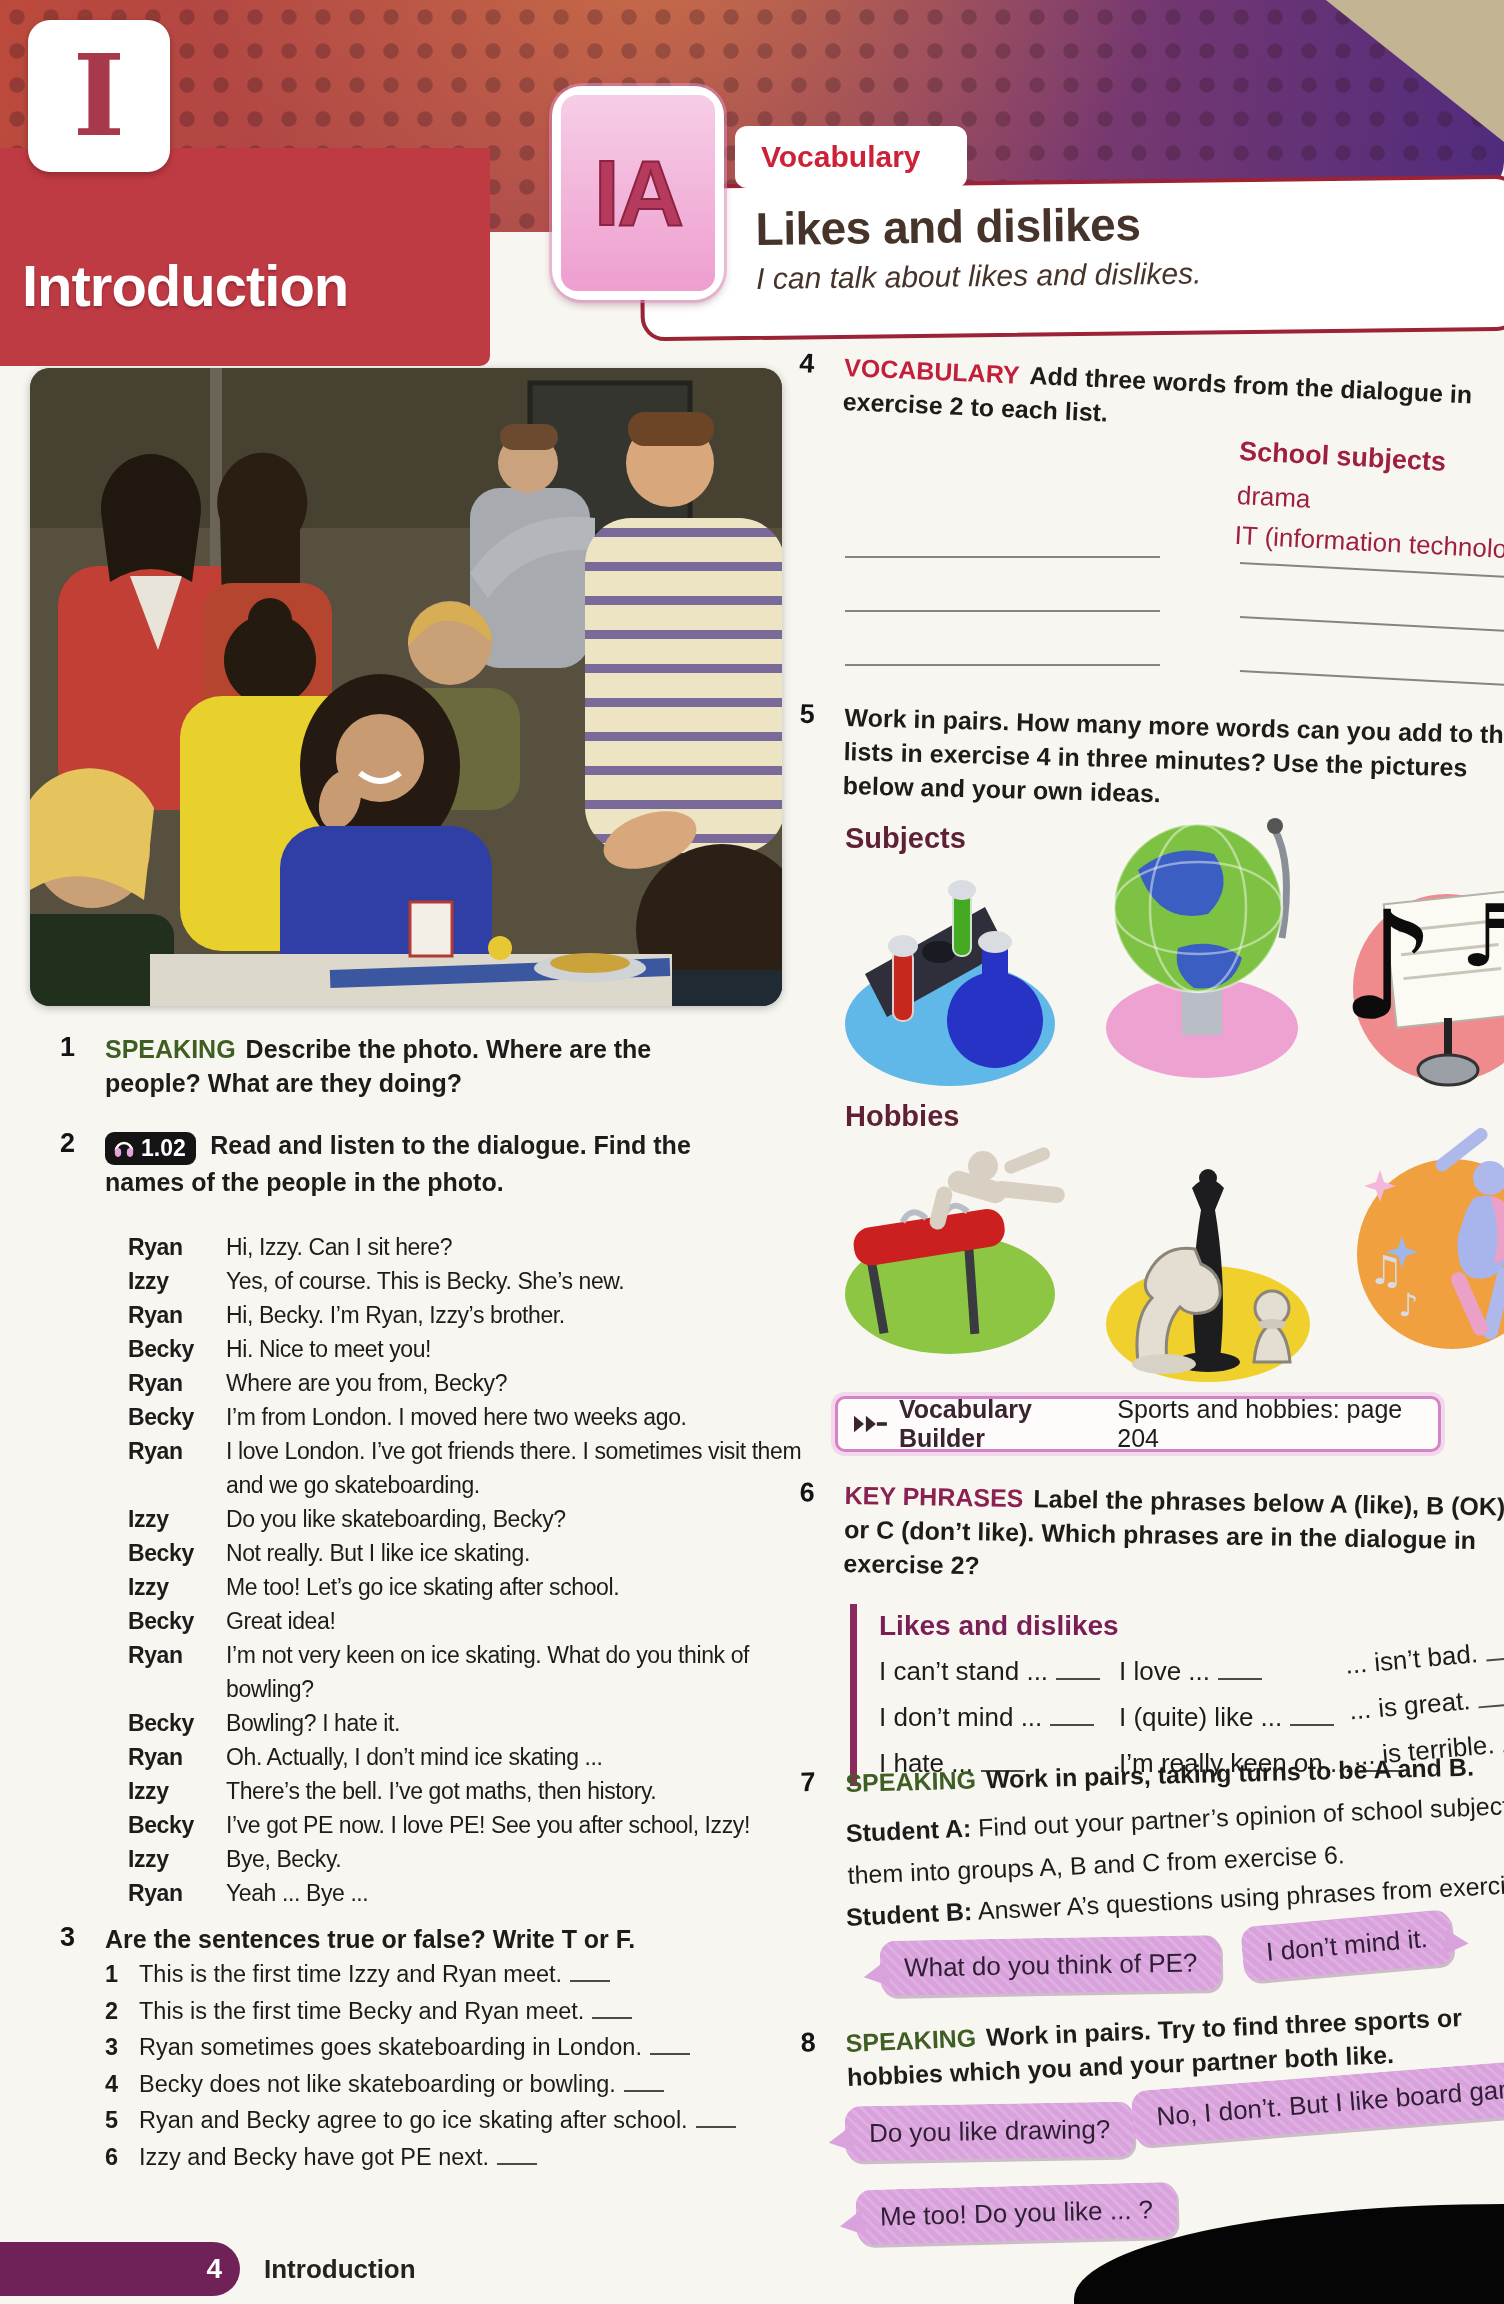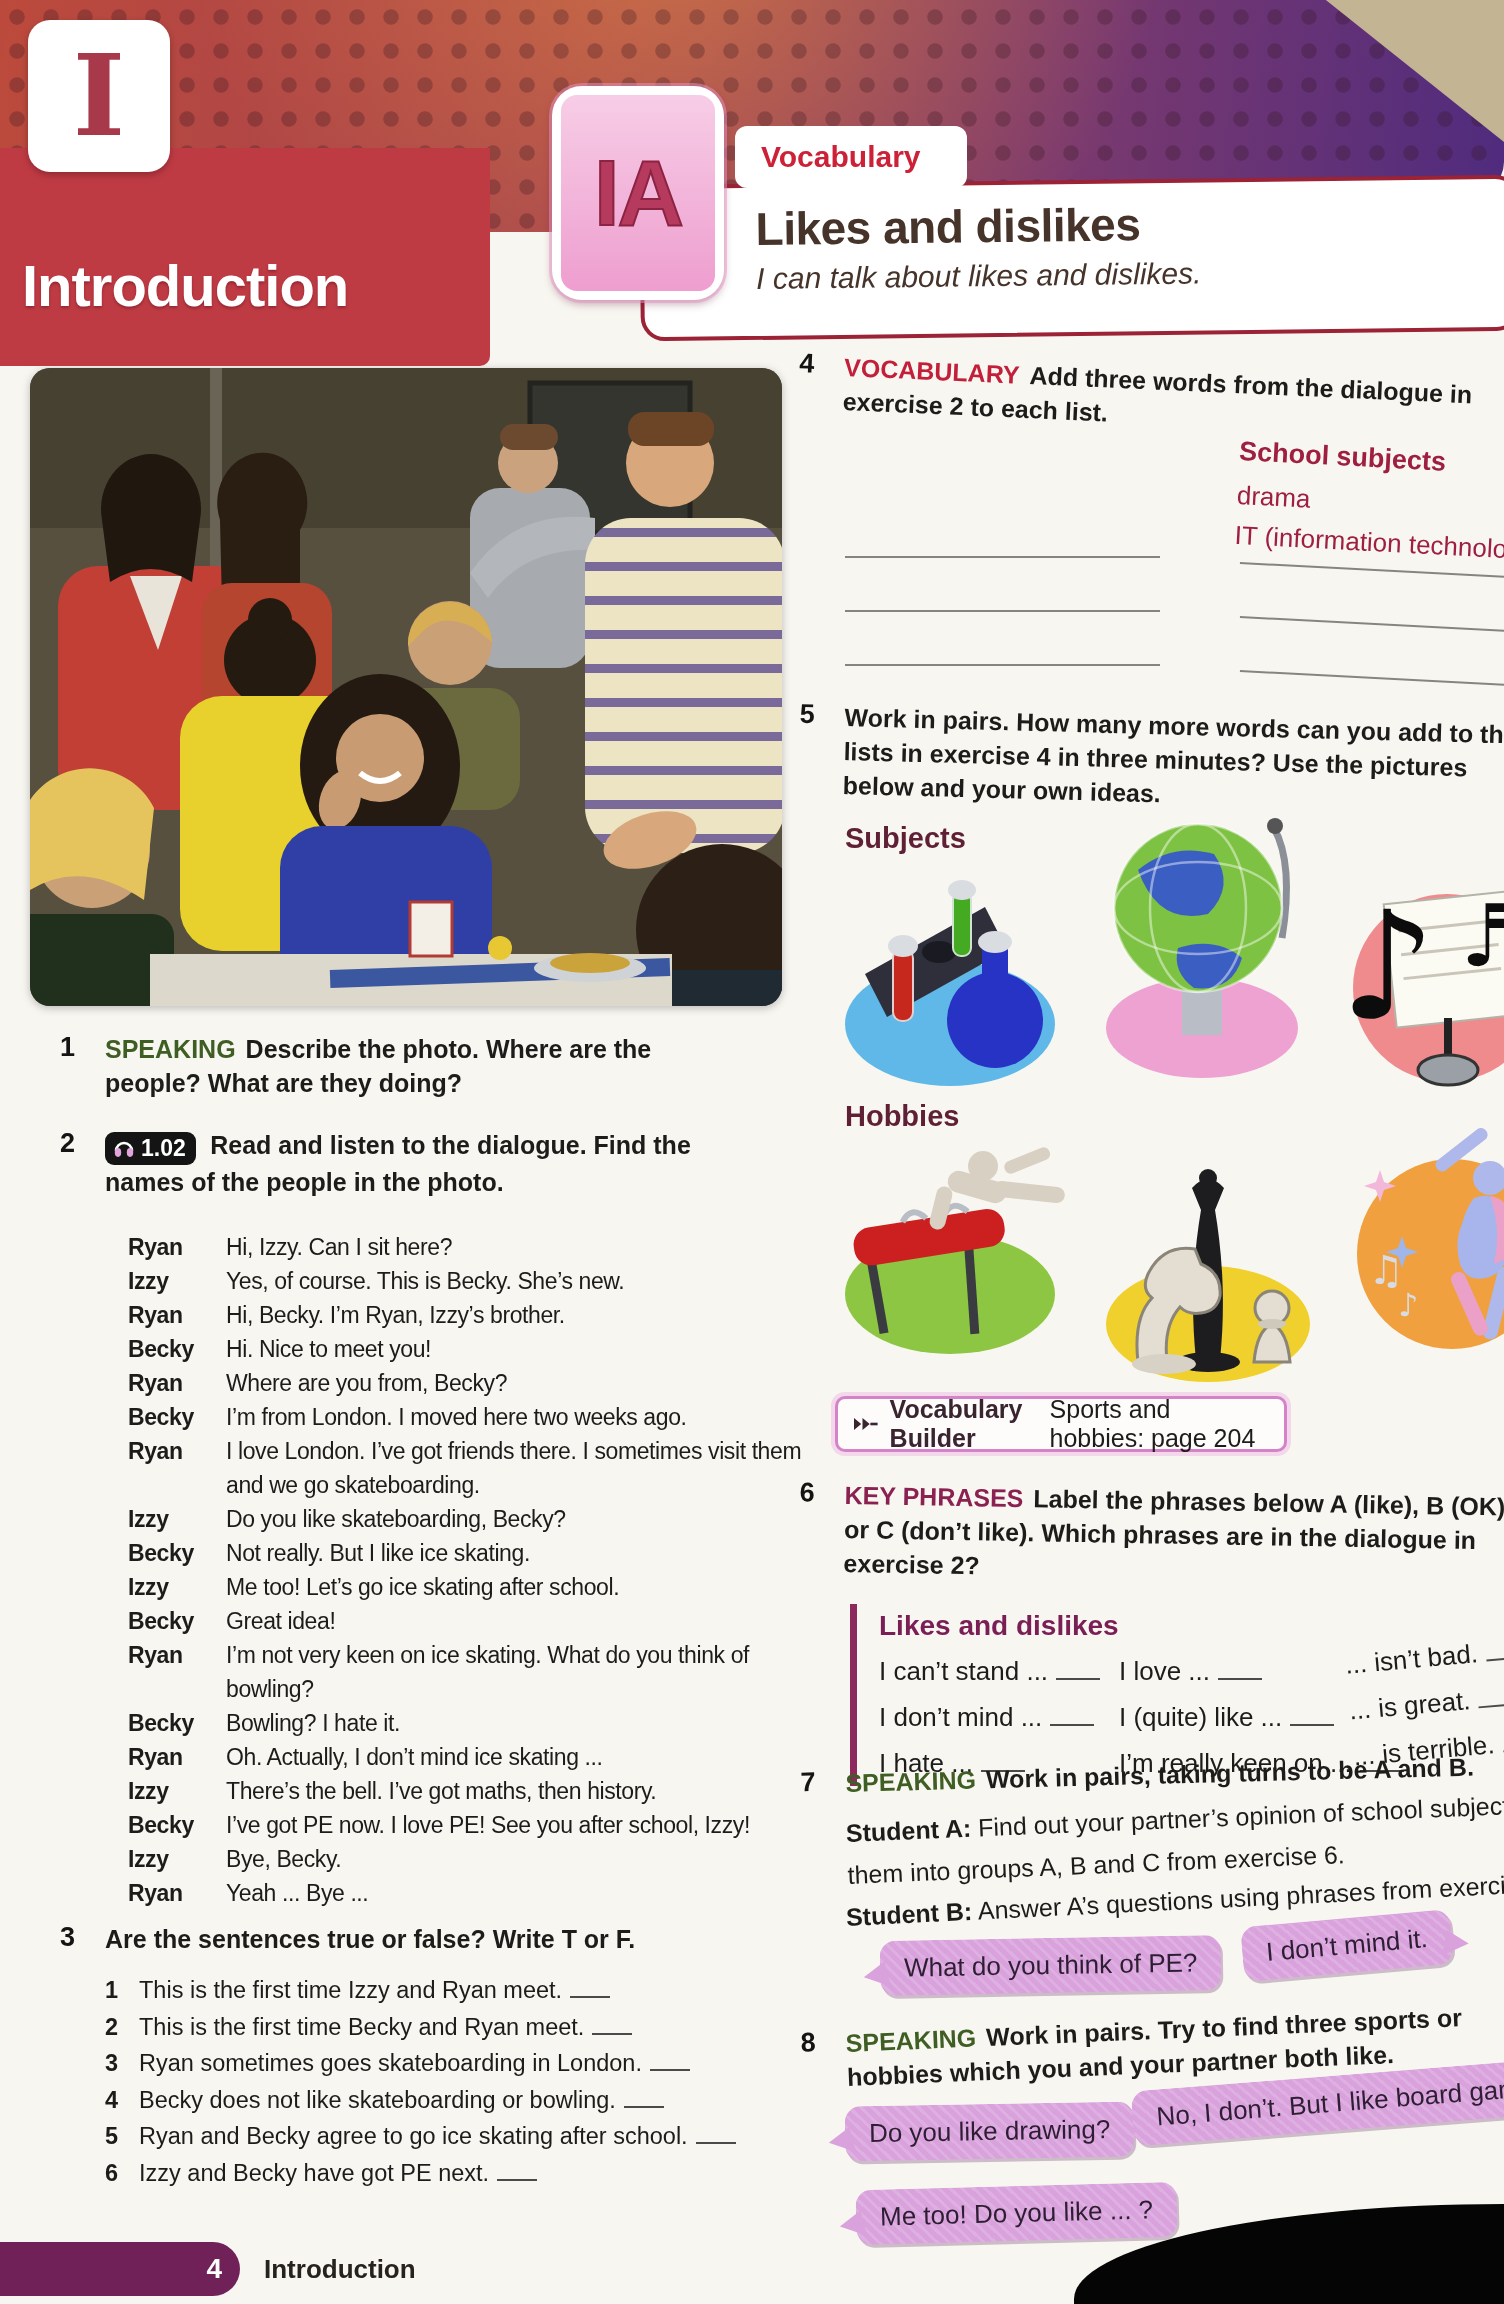--- a/index.html
+++ b/index.html
@@ -43,38 +43,38 @@
   .ex-num{position:absolute;left:-45px;top:0;font-weight:bold;font-size:27px;color:#141414;}
   .ex-text{font-weight:bold;font-size:25px;line-height:34px;color:#1d1c1a;}
   .ex-label{font-weight:bold;font-size:25px;margin-right:10px;}
   .lab-green{color:#3f5e23}.lab-red{color:#c2203a}.lab-maroon{color:#8a2150}
   
   .dlg{position:absolute;left:128px;top:1230px;width:700px;font-size:23px;line-height:34px;letter-spacing:-0.4px;}
   .dlg-row{display:flex;}
   .dlg-name{flex:0 0 98px;font-weight:bold;}
   .dlg-text{width:585px;}
   
-  .tf-items{margin-top:16px;}
+  .tf-items{}
   .tf-row{line-height:36.5px;font-size:23.5px;}
   .tf-num{display:inline-block;width:34px;font-weight:bold;}
   .blank{display:inline-block;width:40px;border-bottom:2px solid #4a4a4a;height:18px;margin-left:8px;}
   
   .tilt1{transform:rotate(1.5deg);transform-origin:left top;}
   .tilt2{transform:rotate(2.5deg);transform-origin:left top;}
   .tilt3{transform:rotate(3deg);transform-origin:left top;}
   .tiltm1{transform:rotate(-1.5deg);transform-origin:left top;}
   .tiltm2{transform:rotate(-2.4deg);transform-origin:left top;}
   .tiltm3{transform:rotate(-2.8deg);transform-origin:left top;}
   .vlist{position:absolute;white-space:nowrap;}
   .vlist-title{font-weight:bold;font-size:27px;color:#9e1f3f;margin-bottom:8px;}
   .vlist-item{font-size:26px;color:#9e1f3f;line-height:40px;}
   .write-line{position:absolute;border-bottom:2px solid #87847e;height:0;}
   .group-label{position:absolute;font-size:29px;font-weight:bold;color:#5f1f35;z-index:3;}
   .pic{position:absolute;z-index:2;}
-  .vb-box{position:absolute;left:835px;top:1396px;width:452px;height:56px;background:#fdfcfb;
+  .vb-box{position:absolute;left:835px;top:1396px;width:606px;height:56px;background:#fdfcfb;
     border:3px solid #d583c8;border-radius:10px;box-shadow:0 0 0 4px rgba(233,160,220,.35);
     display:flex;align-items:center;gap:12px;padding:0 16px;box-sizing:border-box;font-size:25px;}
   .vb-title{font-weight:bold;color:#3a2430;}
   
   .kp-box{position:absolute;left:850px;top:1604px;width:654px;height:182px;
     border-left:7px solid #8c2a5e;padding:6px 0 0 22px;box-sizing:border-box;}
   .kp-title{font-weight:bold;font-size:28px;color:#7a1e56;margin-bottom:6px;}
   .kp-cols{position:relative;}
   .kp-col{position:absolute;top:0;}
   .kp-item{font-size:26px;line-height:46px;white-space:nowrap;color:#1d1c1a;}

